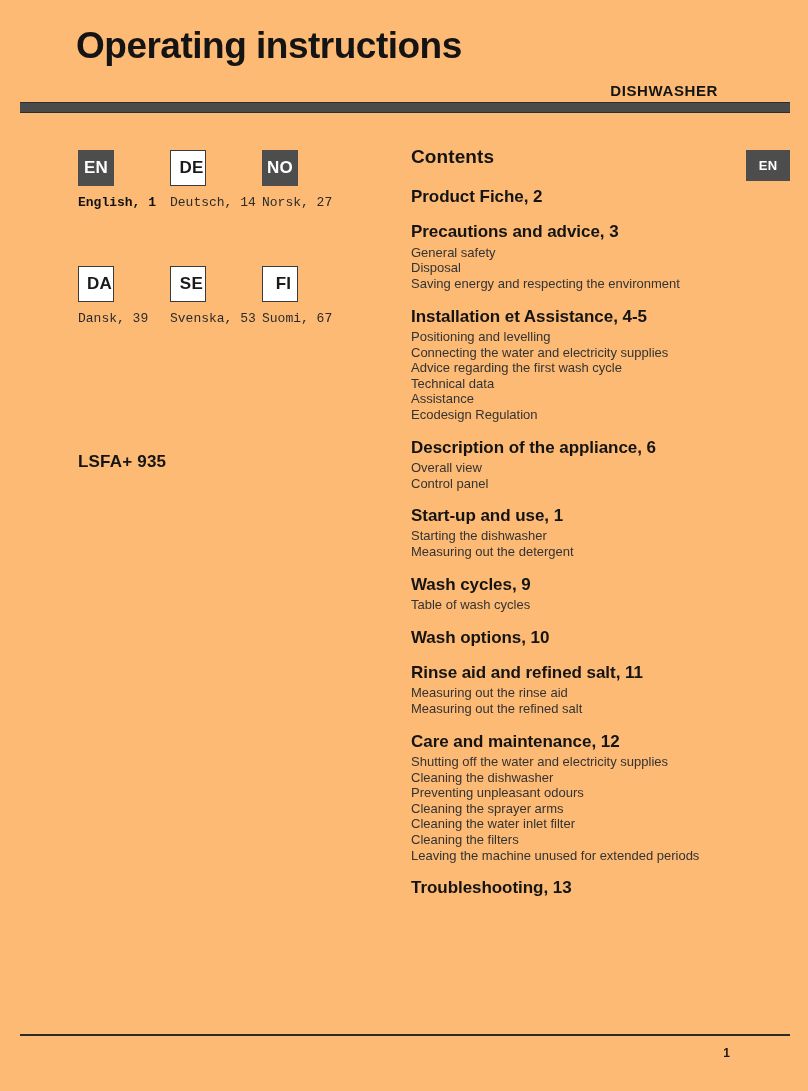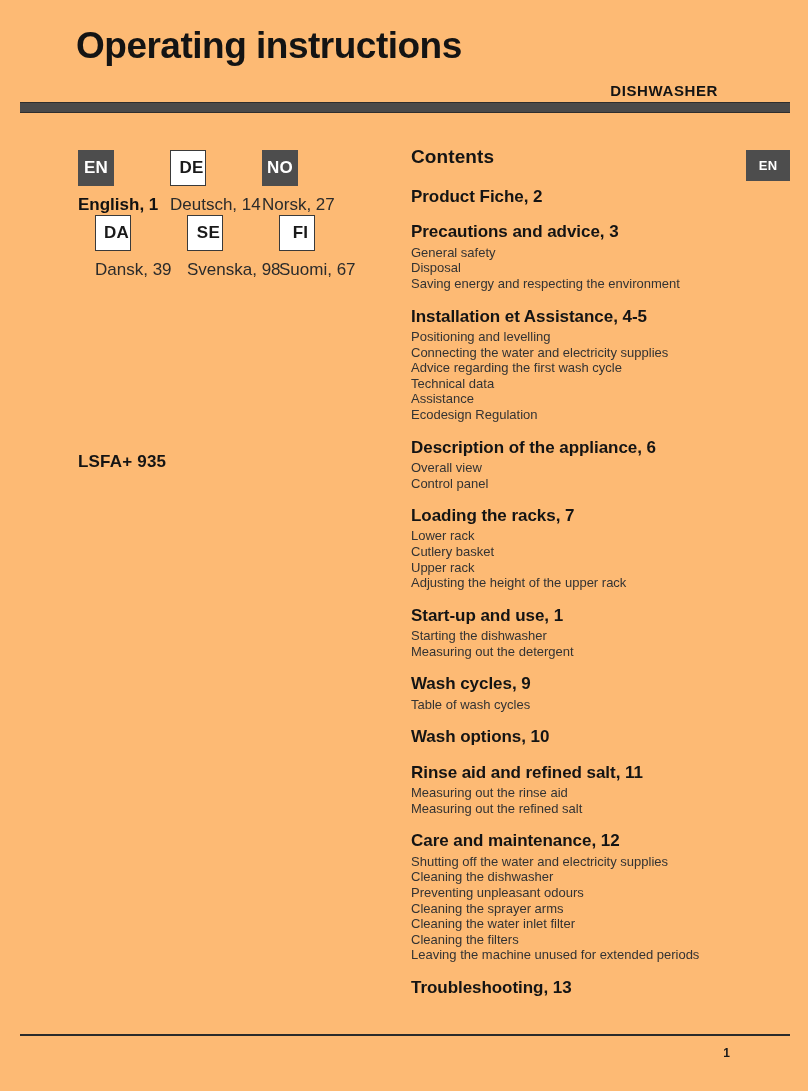--- a/index.html
+++ b/index.html
@@ -53,21 +53,21 @@
   .lang-grid {
     position: absolute;
     left: 78px;
     top: 150px;
     width: 310px;
   }
   .lang-row {
     display: flex;
   }
   .lang-row.row-2 {
-    justify-content: center;
+    margin-top: 56px;
   }
   .lang-cell {
     width: 92px;
     margin-right: 0px;
   }
   .lang-box {
     width: 36px;
     height: 36px;
     box-sizing: border-box;
     display: flex;
@@ -83,23 +83,24 @@
     border: 1px solid #4d4d4d;
   }
   .lang-box.outlined {
     background: #ffffff;
     color: #1a1a1a;
     border: 1px solid #3a3a3a;
     padding-left: 7px;
   }
   .lang-label {
     margin-top: 9px;
-    font-size: 17px;
+    font-size: 13px;
     color: #2b2b2b;
     white-space: nowrap;
+    font-family: Liberation Mono, monospace;
   }
   .lang-label.active {
     font-weight: bold;
     color: #111111;
   }
 
   
   .model-name {
     position: absolute;
     left: 78px;
@@ -204,21 +205,21 @@
           <div class="lang-label">Norsk, 27</div>
         </div>
       </div>
     <div class="lang-row row-2">
         <div class="lang-cell">
           <div class="lang-box outlined">DA</div>
           <div class="lang-label">Dansk, 39</div>
         </div>
         <div class="lang-cell">
           <div class="lang-box outlined">SE</div>
-          <div class="lang-label">Svenska, 98</div>
+          <div class="lang-label">Svenska, 53</div>
         </div>
         <div class="lang-cell">
           <div class="lang-box outlined">FI</div>
           <div class="lang-label">Suomi, 67</div>
         </div>
       </div>
   </div>
 
   <div class="model-name">LSFA+ 935</div>
 
@@ -242,27 +243,20 @@
           <div class="toc-sub">Connecting the water and electricity supplies</div>
           <div class="toc-sub">Advice regarding the first wash cycle</div>
           <div class="toc-sub">Technical data</div>
           <div class="toc-sub">Assistance</div>
           <div class="toc-sub">Ecodesign Regulation</div>
         </div>
         <div class="toc-section">
           <div class="toc-title">Description of the appliance, 6</div>
           <div class="toc-sub">Overall view</div>
           <div class="toc-sub">Control panel</div>
-        </div>
-        <div class="toc-section">
-          <div class="toc-title">Loading the racks, 7</div>
-          <div class="toc-sub">Lower rack</div>
-          <div class="toc-sub">Cutlery basket</div>
-          <div class="toc-sub">Upper rack</div>
-          <div class="toc-sub">Adjusting the height of the upper rack</div>
         </div>
         <div class="toc-section">
           <div class="toc-title">Start-up and use, 1</div>
           <div class="toc-sub">Starting the dishwasher</div>
           <div class="toc-sub">Measuring out the detergent</div>
         </div>
         <div class="toc-section">
           <div class="toc-title">Wash cycles, 9</div>
           <div class="toc-sub">Table of wash cycles</div>
         </div>

